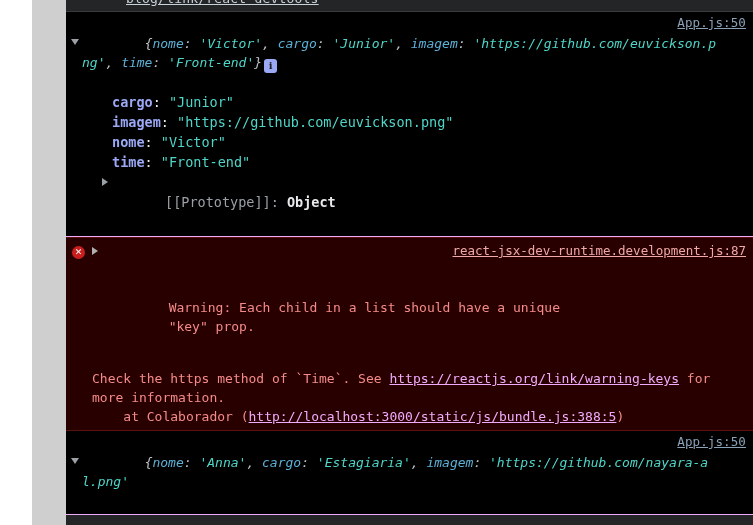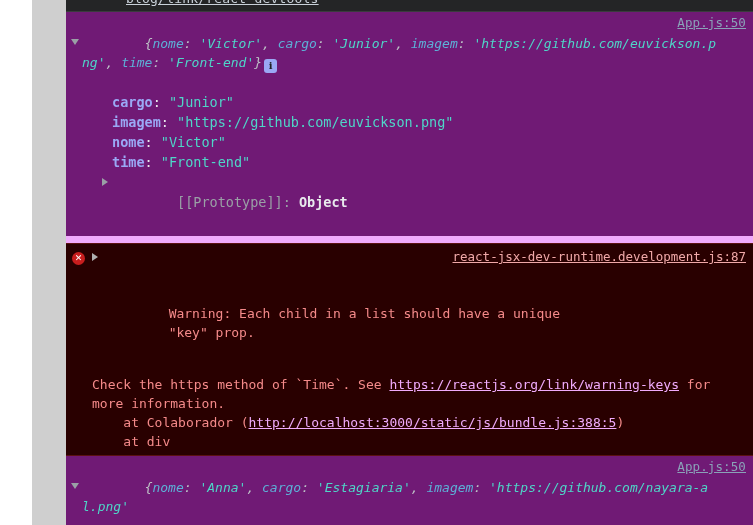--- a/index.html
+++ b/index.html
@@ -33,22 +33,22 @@
     flex: 1 1 auto;
     height: 525px;
     background: #242526;
     position: relative;
     overflow: hidden;
   }
 
   
   .row {
     position: relative;
-    background: #701a75;
-    border-bottom: 7px solid #f0abfc;
+    background: #000000;
+    border-bottom: 1px solid #f0abfc;
     padding: 3px 0 4px 0;
   }
   .row.err {
     background: #290000;
     border-top: 1px solid #5c1111;
     border-bottom: 1px solid #5c1111;
   }
 
   
   .top-clip {
@@ -132,21 +132,21 @@
     line-height: 20px;
     font-size: 13.5px;
     color: #e8eaed;
     white-space: pre;
   }
   .pkey { color: #9aa8f5; font-weight: bold; }
   .pval { color: #4fd6c8; }
 
   .proto {
     position: relative;
-    padding-left: 46px;
+    padding-left: 34px;
     line-height: 20px;
     font-size: 13.5px;
     color: #9aa0a6;
     white-space: pre;
   }
   .proto .tri.closed { left: 36px; top: 6px; }
   .proto .objword { color: #e8eaed; font-weight: bold; }
 
   
   .err-icon {
@@ -234,21 +234,20 @@
         <span class="err-src">react-jsx-dev-runtime.development.js:87</span>
         <span class="tri closed"></span>
         <span class="wtext">Warning: Each child in a list should have a unique "key" prop.</span>
       </div>
 
       <div class="err-blank"></div>
 
       <div class="err-body"><span>Check the https method of `Time`. See </span><span class="err-link">https://reactjs.org/link/warning-keys</span><span> for more information.</span></div>
 
       <div class="err-body err-indent"><span>    at Colaborador (</span><span class="err-link">http://localhost:3000/static/js/bundle.js:388:5</span><span>)</span></div>
-      <div class="err-body err-indent"><span>    at div</span></div>
     </div>
 
     <div class="row">
       <span class="src-link">App.js:50</span>
 
       <div class="obj-head">
         <span class="tri open"></span><span class="punc">{</span><span class="str">nome</span><span class="punc">: </span><span class="strv">'Anna'</span><span class="punc">, </span><span class="str">cargo</span><span class="punc">: </span><span class="strv">'Estagiaria'</span><span class="punc">, </span><span class="str">imagem</span><span class="punc">: </span><span class="strv">'https://github.com/nayara-al.png'</span>
       </div>
 
     </div>

